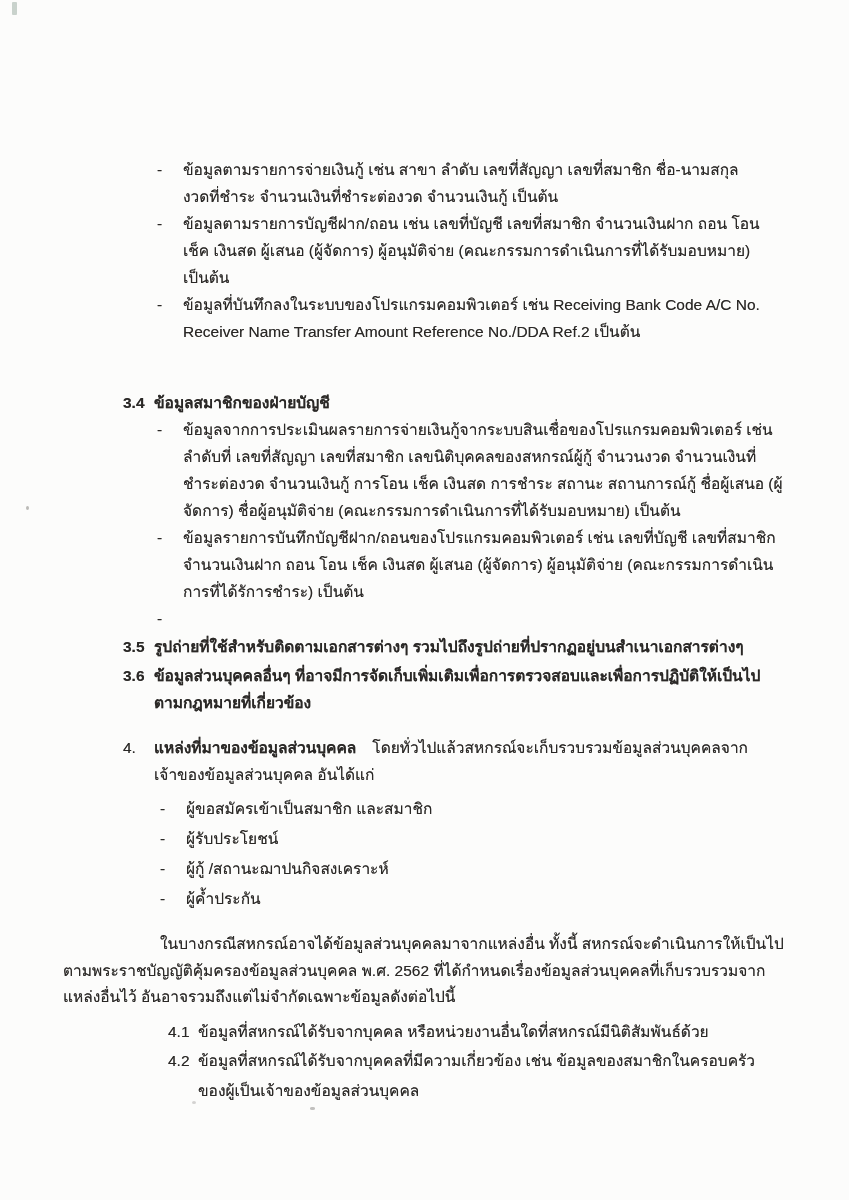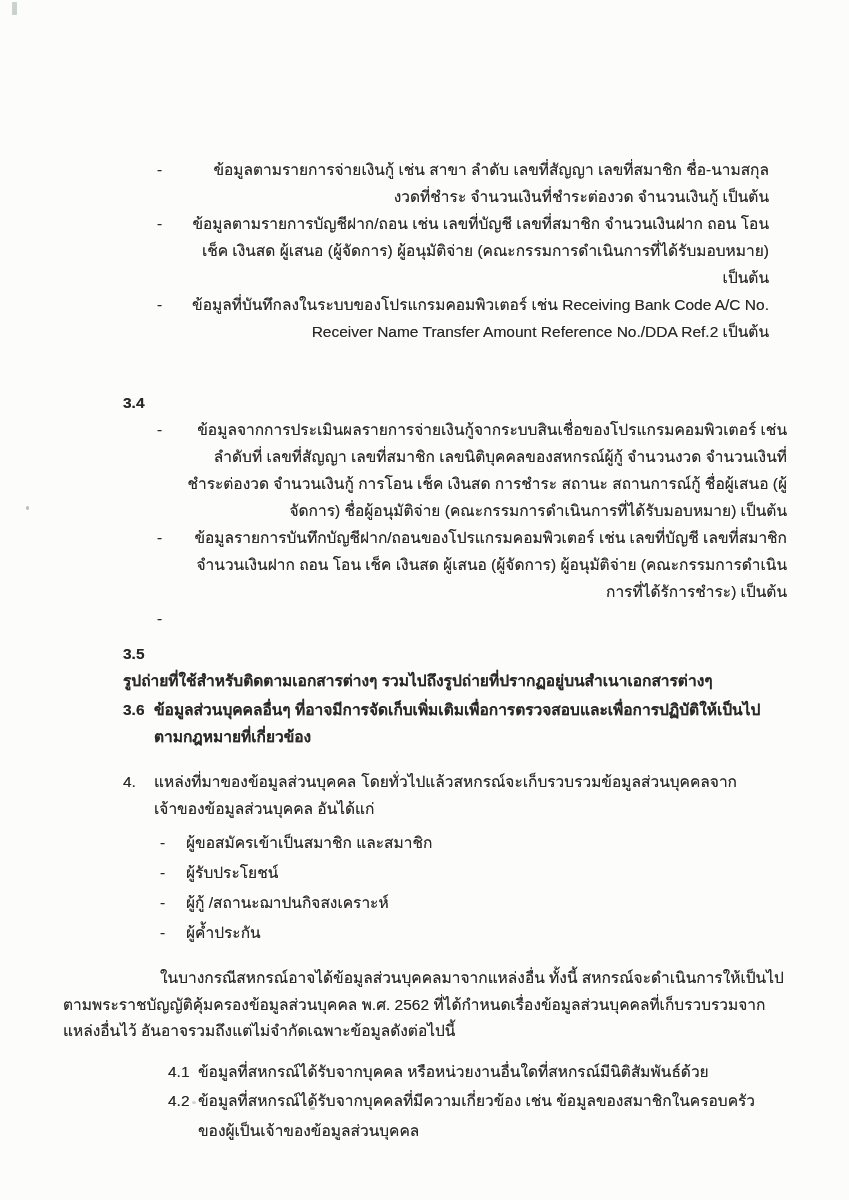--- a/index.html
+++ b/index.html
@@ -14,43 +14,43 @@
     color:#2a2826;
   }
   .doc{
     position:absolute;left:63px;top:156px;width:742px;
     font-size:15.5px;line-height:27px;
     text-shadow:0 0 0.5px rgba(45,42,40,0.55);
   }
   
   .dash-row{display:flex;padding-left:94px;}
   .dash-row .dash{flex:none;width:26px;}
-  .dash-row .txt{flex:none;width:586px;text-align:right;}
+  .dash-row .txt{flex:none;width:586px;}
   .dash-row.wide .txt{width:604px;}
   
   .num-row{display:flex;padding-left:60px;}
   .num-row .num{flex:none;width:31px;}
   .num-row .txt{flex:none;width:628px;}
   .h34{font-weight:bold;margin-top:44px;}
   .i35,.i36{font-weight:bold;}
-  .i35{margin-top:8px;flex-direction:column;}
+  .i35{margin-top:1px;}
   .i36{margin-top:2px;}
   .s4{margin-top:18px;}
-  .s4-title{font-weight:normal;margin-right:5px;}
+  .s4-title{font-weight:bold;margin-right:16px;}
   
   .s4b{display:flex;padding-left:97px;line-height:30px;}
   .s4b .dash{flex:none;width:26px;}
   .s4b.first{margin-top:6px;}
   
   .para{margin-top:17px;width:726px;text-indent:97px;line-height:26.5px;}
   
   .sub{display:flex;padding-left:105px;line-height:29.5px;}
   .sub .num{flex:none;width:30px;}
   .sub .txt{flex:none;width:566px;}
-  .sub.first{margin-top:12px;}
+  .sub.first{margin-top:6px;}
   
   .artifact{position:absolute;pointer-events:none;}
   .a-corner{left:12px;top:2px;width:5px;height:13px;background:#bcc7c1;opacity:.8;border-radius:1px;}
   .a-dot-left{left:26px;top:506px;width:3px;height:4px;background:#8f8d8a;opacity:.6;border-radius:50%;}
   .a-speck1{left:192px;top:1101px;width:4px;height:3px;background:#c2c1bf;opacity:.7;border-radius:50%;}
   .a-speck2{left:310px;top:1107px;width:5px;height:3px;background:#9a9896;opacity:.6;border-radius:40%;}
 </style>
 </head>
 <body>
 
@@ -71,20 +71,21 @@
       <span class="dash">-</span>
       <span class="txt">ข้อมูลตามรายการบัญชีฝาก/ถอน เช่น เลขที่บัญชี เลขที่สมาชิก จำนวนเงินฝาก ถอน โอน เช็ค เงินสด ผู้เสนอ (ผู้จัดการ) ผู้อนุมัติจ่าย (คณะกรรมการดำเนินการที่ได้รับมอบหมาย) เป็นต้น</span>
     </div>
     <div class="dash-row">
       <span class="dash">-</span>
       <span class="txt">ข้อมูลที่บันทึกลงในระบบของโปรแกรมคอมพิวเตอร์ เช่น Receiving Bank Code A/C No. Receiver Name Transfer Amount Reference No./DDA Ref.2 เป็นต้น</span>
     </div>
 
     <div class="num-row h34">
       <span class="num">3.4</span>
+      <span class="txt">ข้อมูลสมาชิกของฝ่ายบัญชี</span>
     </div>
     <div class="dash-row wide">
       <span class="dash">-</span>
       <span class="txt">ข้อมูลจากการประเมินผลรายการจ่ายเงินกู้จากระบบสินเชื่อของโปรแกรมคอมพิวเตอร์ เช่น ลำดับที่ เลขที่สัญญา เลขที่สมาชิก เลขนิติบุคคลของสหกรณ์ผู้กู้ จำนวนงวด จำนวนเงินที่ชำระต่องวด จำนวนเงินกู้ การโอน เช็ค เงินสด การชำระ สถานะ สถานการณ์กู้ ชื่อผู้เสนอ (ผู้จัดการ) ชื่อผู้อนุมัติจ่าย (คณะกรรมการดำเนินการที่ได้รับมอบหมาย) เป็นต้น</span>
     </div>
     <div class="dash-row wide">
       <span class="dash">-</span>
       <span class="txt">ข้อมูลรายการบันทึกบัญชีฝาก/ถอนของโปรแกรมคอมพิวเตอร์ เช่น เลขที่บัญชี เลขที่สมาชิก จำนวนเงินฝาก ถอน โอน เช็ค เงินสด ผู้เสนอ (ผู้จัดการ) ผู้อนุมัติจ่าย (คณะกรรมการดำเนินการที่ได้รัการชำระ) เป็นต้น</span>
     </div>
     <div class="dash-row wide">

